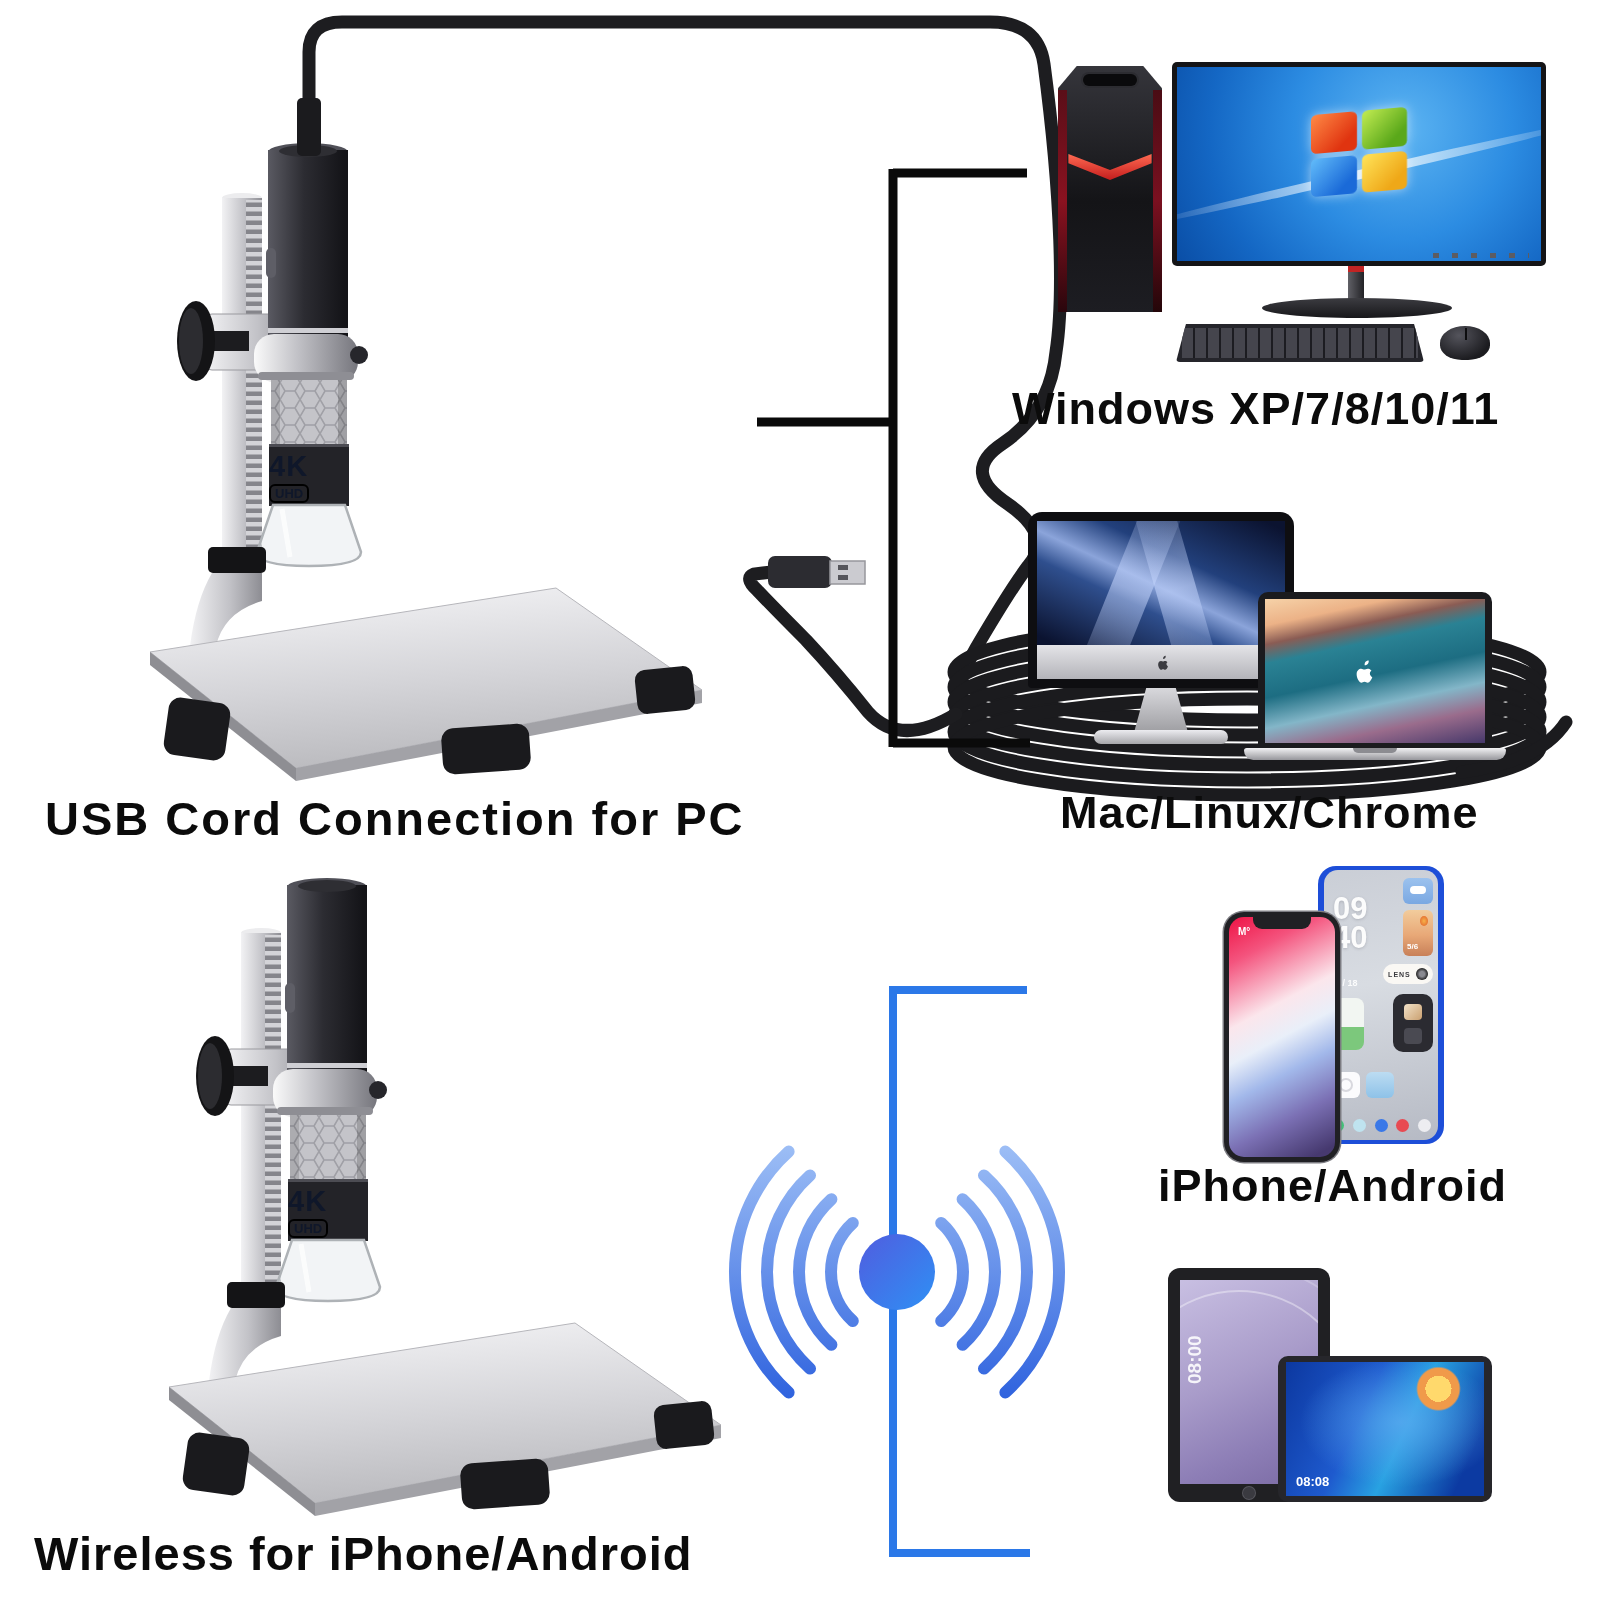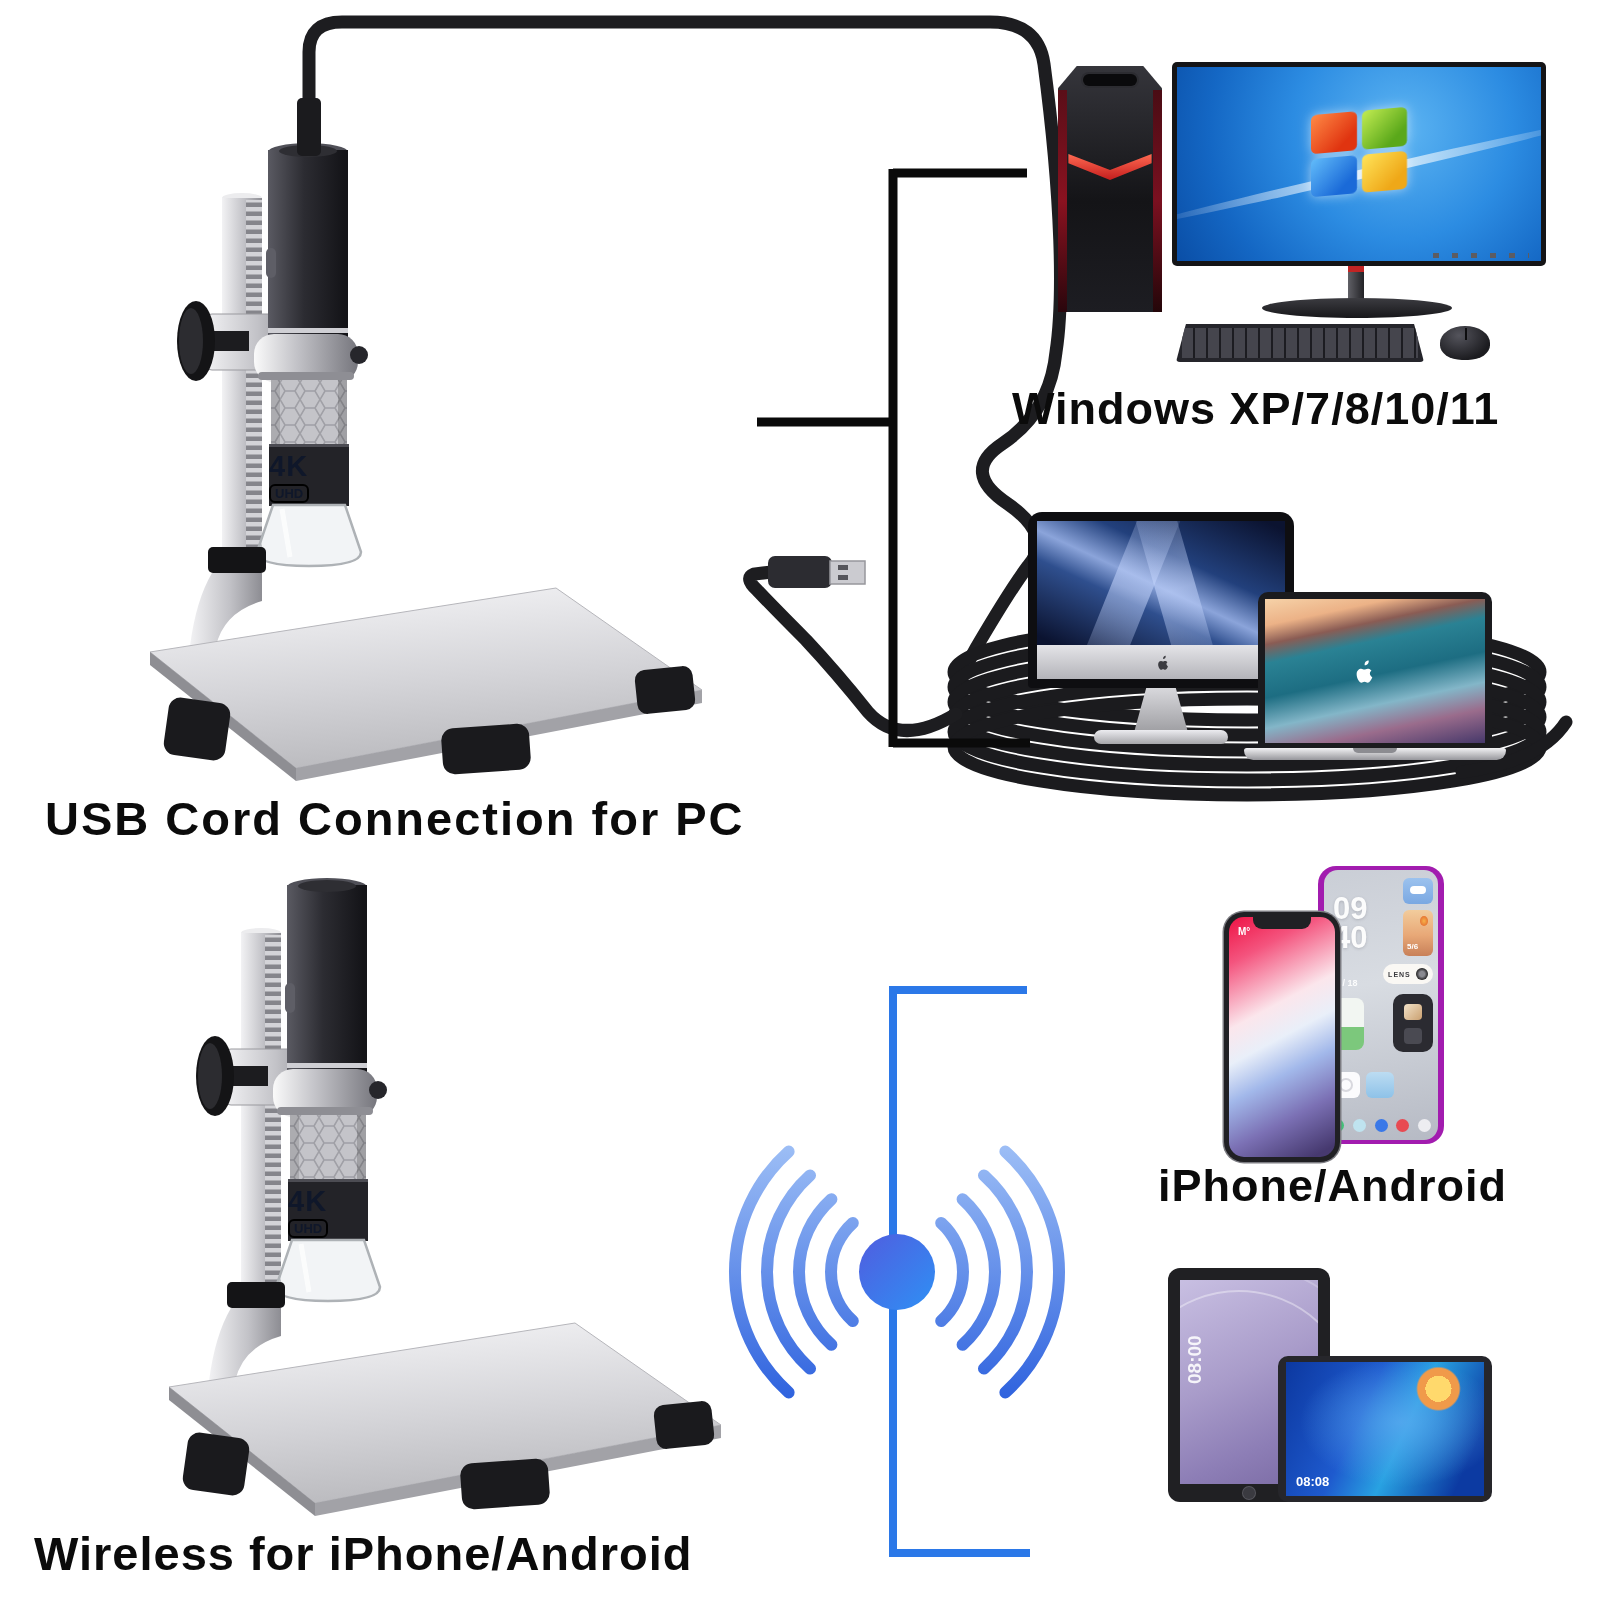--- a/index.html
+++ b/index.html
@@ -93,21 +93,21 @@
     width:24px;height:28px;fill:#ffffff;}
   
   .iphone{left:1224px;top:912px;width:116px;height:250px;background:#202024;border-radius:20px;
     padding:5px;z-index:4;box-shadow:0 0 0 1.5px #7c7c82;}
   .iphone .screen{position:relative;height:100%;border-radius:15px;overflow:hidden;
     background:linear-gradient(152deg,#ee1345 0%,#f4547e 16%,#fbe6ec 38%,#e9eff9 50%,#a2b8ea 63%,#7b70b4 79%,#46396f 96%);}
   .iphone .notch{position:absolute;top:0;left:50%;transform:translateX(-50%);width:58px;height:12px;
     background:#202024;border-radius:0 0 9px 9px;}
   .iphone .brand{position:absolute;top:9px;left:9px;color:#fff;font-size:10px;font-weight:bold;}
   
-  .aphone{left:1318px;top:866px;width:126px;height:278px;background:#a21caf;border-radius:18px;
+  .aphone{left:1318px;top:866px;width:126px;height:278px;background:#1d4ed8;border-radius:18px;
     padding:4px 6px;z-index:3;}
   .aphone .screen{position:relative;height:100%;border-radius:14px;overflow:hidden;
     background:linear-gradient(170deg,#caced6 0%,#d8dce2 42%,#b6bac4 100%);}
   .a-clock{position:absolute;left:9px;top:24px;color:rgba(255,255,255,.95);font-size:31px;
     font-weight:bold;line-height:.95;text-shadow:0 1px 3px rgba(80,80,90,.25);}
   .a-page{position:absolute;left:11px;top:108px;color:rgba(255,255,255,.9);font-size:9px;font-weight:bold;}
   .w-weather{position:absolute;right:5px;top:8px;width:30px;height:26px;border-radius:6px;
     background:linear-gradient(180deg,#9cc2ee,#7aa8e2);}
   .w-weather .cloud{position:absolute;left:7px;top:8px;width:16px;height:8px;border-radius:8px;background:#fff;}
   .w-photo{position:absolute;right:5px;top:40px;width:30px;height:46px;border-radius:6px;overflow:hidden;
@@ -402,16 +402,17 @@
     <div class="home"></div>
   </div>
   <div class="dev tabl">
     <div class="screen">
       <div class="lclock">08:08</div>
     </div>
   </div>
 
   <div class="caption cap-usb">USB Cord Connection for PC</div>
   <div class="caption cap-windows">Windows XP/7/8/10/11</div>
+  <div class="caption cap-mac">Mac/Linux/Chrome</div>
   <div class="caption cap-phone">iPhone/Android</div>
   <div class="caption cap-wireless">Wireless for iPhone/Android</div>
 
 </div>
 
 </body></html>

